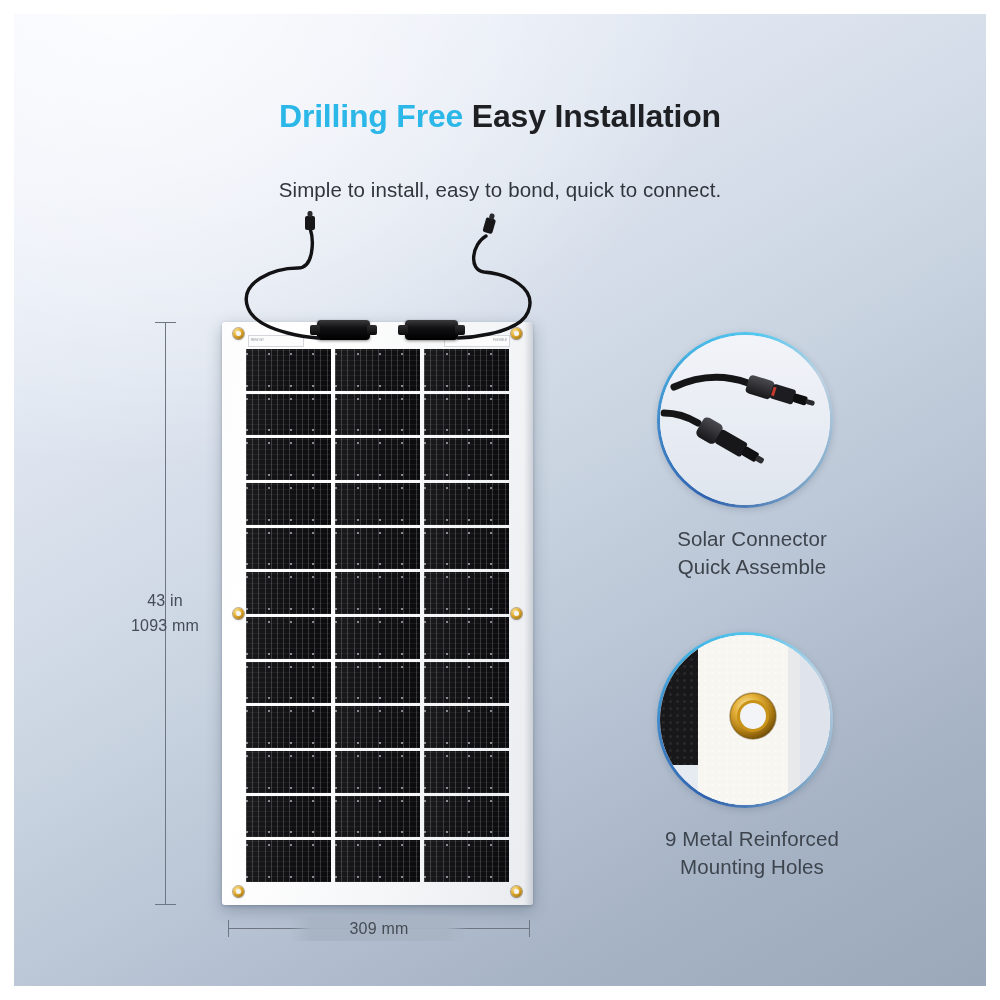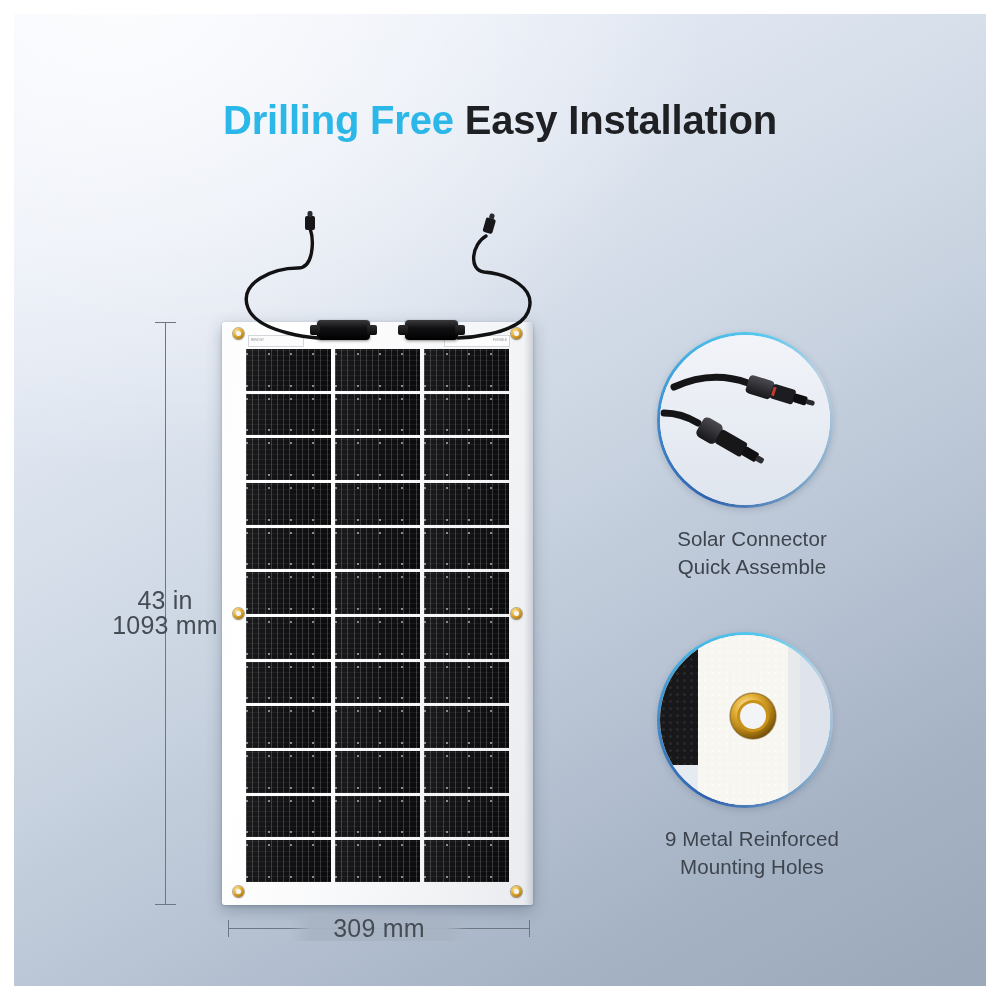--- a/index.html
+++ b/index.html
@@ -24,21 +24,21 @@
   #stage:before{
     content:"";position:absolute;left:-120px;top:-160px;width:820px;height:620px;
     background:radial-gradient(ellipse at 30% 25%, rgba(255,255,255,.85) 0%, rgba(255,255,255,.45) 38%, rgba(255,255,255,0) 72%);
     pointer-events:none;
   }
   .frameline{position:absolute;background:#ffffff;}
 
   
   #title{
     position:absolute;left:0;top:98px;width:1000px;text-align:center;
-    font-size:40px;font-weight:bold;letter-spacing:-.2px;color:#1e2024;
+    font-size:32px;font-weight:bold;letter-spacing:-.2px;color:#1e2024;
     white-space:nowrap;
   }
   #title .accent{color:#2bb7e8;}
   #subtitle{
     position:absolute;left:0;top:178px;width:1000px;text-align:center;
     font-size:20.5px;color:#31363d;letter-spacing:.1px;
   }
 
   
   #panel{
@@ -101,21 +101,21 @@
   }
 
   
   #cables{position:absolute;left:222px;top:210px;width:330px;height:135px;overflow:visible;}
 
   
   .dimline{position:absolute;background:#6d7682;}
   .dimcap{position:absolute;background:#6d7682;}
   .dimtext{
     position:absolute;text-align:center;color:#454c55;
-    font-size:25px;line-height:25px;letter-spacing:.2px;
+    font-size:16px;line-height:25px;letter-spacing:.2px;
   }
   #dimH-text{
     background:linear-gradient(90deg,rgba(168,180,195,0) 0%,rgba(168,180,195,.95) 12%,rgba(168,180,195,.95) 88%,rgba(168,180,195,0) 100%);
   }
 
   
   .feature{position:absolute;width:190px;}
   .circ{
     position:relative;width:176px;height:176px;border-radius:50%;
     background:conic-gradient(from 205deg,#2f62ad 0deg,#3f86c9 60deg,#45b6e4 120deg,#55c8ef 165deg,#bfd2e2 215deg,#7fa8c9 290deg,#2f62ad 360deg);
@@ -133,20 +133,21 @@
 </style>
 </head>
 <body>
 
 <div id="stage">
 
   <div id="title">
     <span class="accent">Drilling Free</span>
     <span>Easy Installation</span>
   </div>
+  <div id="subtitle">Simple to install, easy to bond, quick to connect.</div>
 
   <div id="panel">
 
     <div class="sticker" style="left:26px;top:13px;width:50px;height:8px;">RENOGY</div>
     <div class="sticker" style="left:222px;top:13px;width:60px;height:8px;text-align:right;">FLEXIBLE</div>
 
     <div id="cellarea">
       <div class="cellcol">
         <div class="cell"></div>
           <div class="cell"></div>

